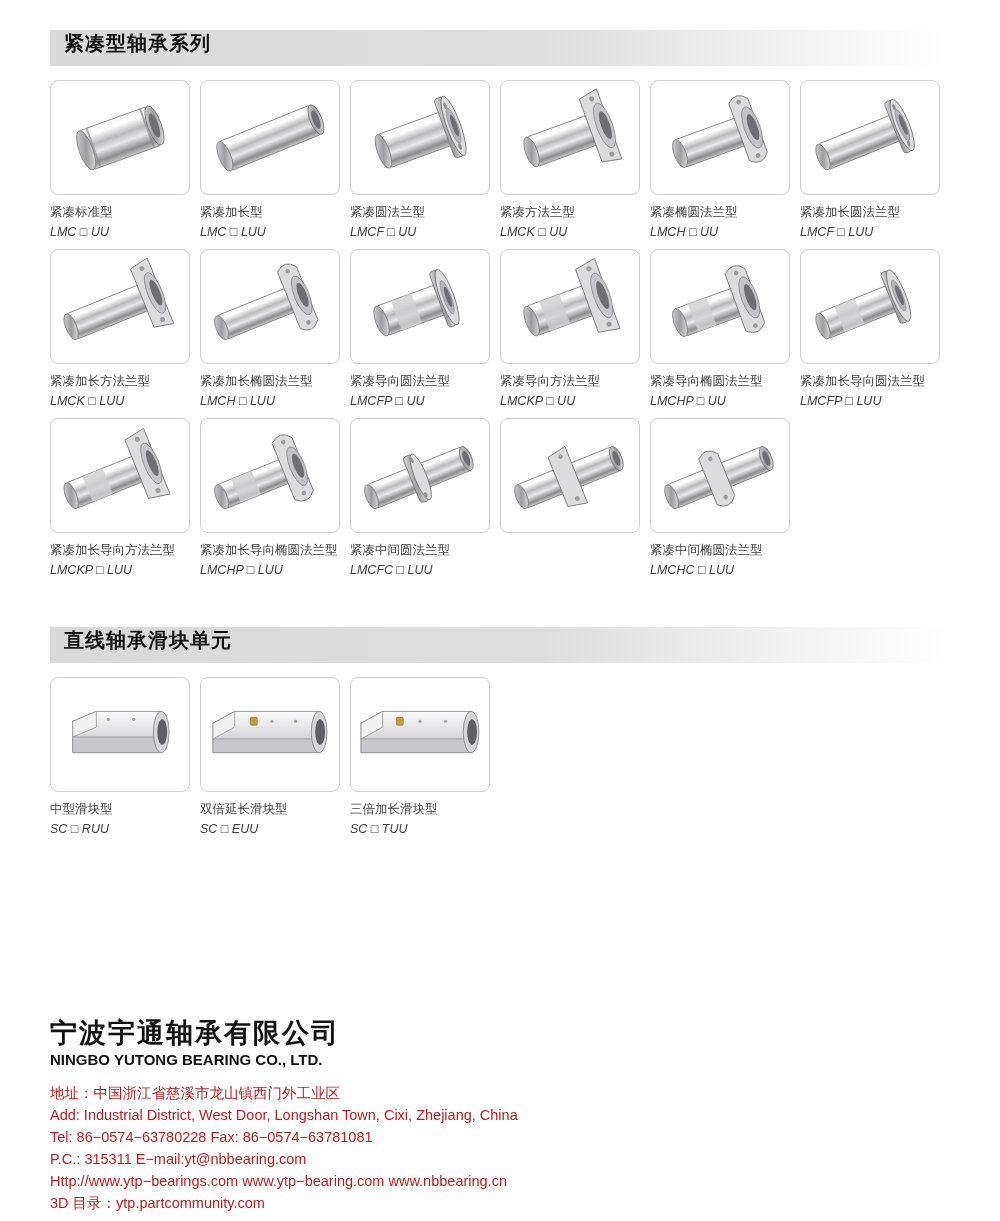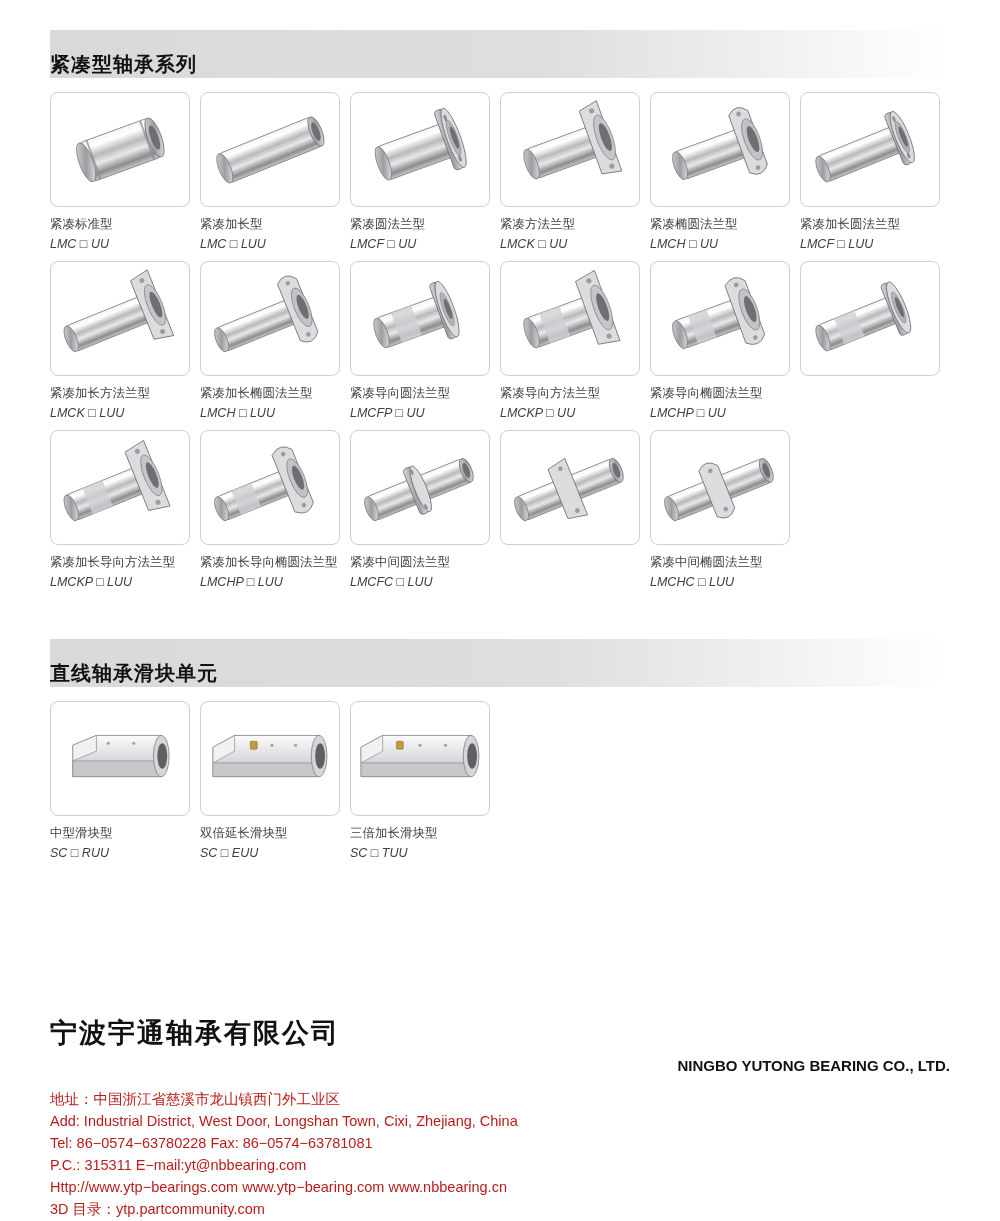--- a/index.html
+++ b/index.html
@@ -19,24 +19,25 @@
     width: 1000px;
     height: 1221px;
     position: relative;
     box-sizing: border-box;
     padding: 0 50px;
   }
 
   
   .section-header {
     margin-top: 30px;
-    height: 48px;
+    height: 36px;
     background: linear-gradient(to right, #d9d9d9 0%, #dedede 55%, #ffffff 100%);
     display: flex;
-    align-items: flex-end;
+    align-items: flex-start;
+    padding-left: 14px;
     box-sizing: border-box;
   }
   .section-header .title {
     font-size: 20px;
     font-weight: bold;
     letter-spacing: 1px;
     color: #111;
   }
 
   
@@ -89,23 +90,21 @@
   }
   .company-cn {
     font-size: 27px;
     font-weight: bold;
     letter-spacing: 2px;
     color: #111;
   }
   .company-en {
     font-size: 15px;
     font-weight: bold;
-    margin-top: 6px;
     color: #111;
-    text-align: right;
   }
   .addr-block {
     margin-top: 14px;
     font-size: 14.5px;
     line-height: 22px;
     color: #b91c1c;
   }
   .addr-block div { white-space: nowrap; }
 
   
@@ -366,20 +365,24 @@
             <rect x="18" y="44" width="80" height="28" rx="3" fill="url(#g1)" stroke="#7e7e82" stroke-width="0.8"></rect>
             <path d="M36 44 L58 44 L58 72 L36 72 Z" fill="#cfcfd3" opacity="0.8"></path>
             <ellipse cx="18" cy="58" rx="5.5" ry="14" fill="url(#gend)" stroke="#7e7e82" stroke-width="0.8"></ellipse>
             <rect x="92" y="30" width="9" height="56" rx="4" fill="url(#gend)" stroke="#6f6f73" stroke-width="0.8"></rect>
             <ellipse cx="101" cy="58" rx="7" ry="28" fill="#dcdcdf" stroke="#6f6f73" stroke-width="0.8"></ellipse>
             <ellipse cx="101" cy="58" rx="4" ry="17" fill="#b4b4b8" stroke="#85858a" stroke-width="0.6"></ellipse>
             <ellipse cx="102" cy="58" rx="2.5" ry="11" fill="#6e6e73"></ellipse>
           </g>
         </svg>
       </div>
+      <div class="caption">
+        <span class="cn">紧凑加长导向圆法兰型</span>
+        <span class="code">LMCFP □ LUU</span>
+      </div>
     </div>
 
     <div class="cell">
       <div class="thumb">
         <svg class="part" viewBox="0 0 140 115">
           <g transform="rotate(-22 70 57)">
             <rect x="16" y="44" width="78" height="28" rx="3" fill="url(#g1)" stroke="#7e7e82" stroke-width="0.8"></rect>
             <path d="M34 44 L56 44 L56 72 L34 72 Z" fill="#cfcfd3" opacity="0.8"></path>
             <ellipse cx="16" cy="58" rx="5.5" ry="14" fill="url(#gend)" stroke="#7e7e82" stroke-width="0.8"></ellipse>
             <path d="M88 26 L110 22 L110 94 L88 90 Z" fill="#dcdcdf" stroke="#6f6f73" stroke-width="0.8"></path>

